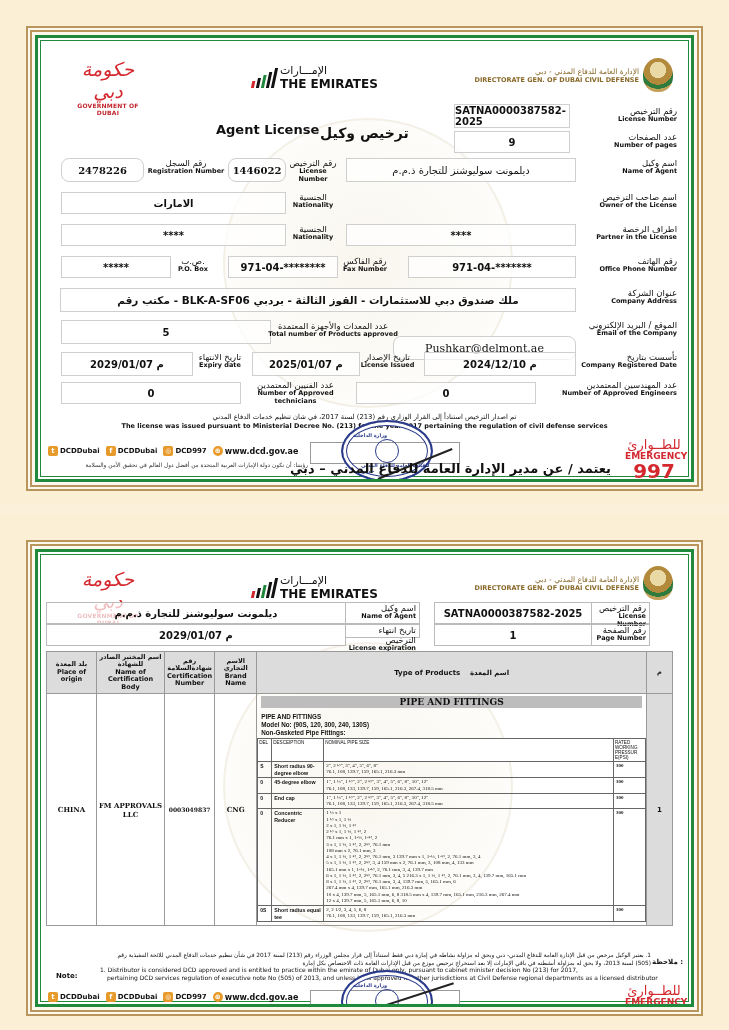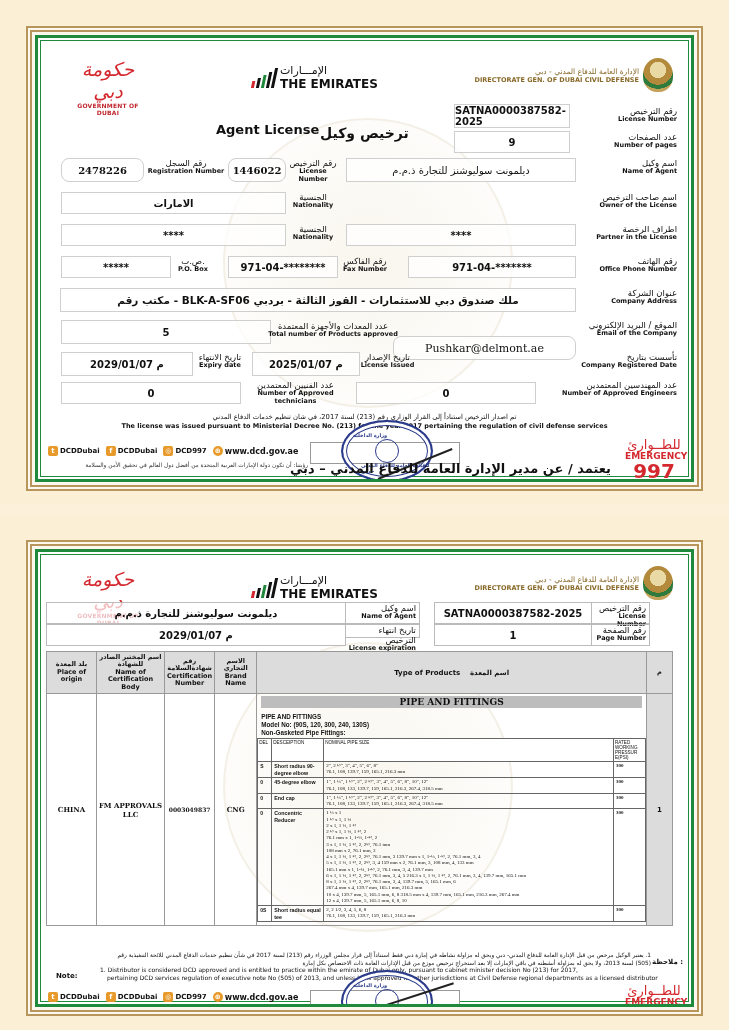--- a/index.html
+++ b/index.html
@@ -207,20 +207,21 @@
       <div class="box bold" style="left:23px;top:314px;width:132px;height:24px;">2029/01/07 م</div>
       <div class="lbl center" style="left:157px;top:314px;width:50px;">
         <span class="ar">تاريخ الانتهاء</span>
           <span class="en">Expiry date</span>
       </div>
       <div class="box bold" style="left:214px;top:314px;width:108px;height:24px;">2025/01/07 م</div>
       <div class="lbl center" style="left:322px;top:314px;width:55px;">
         <span class="ar">تاريخ الإصدار</span>
           <span class="en">License Issued</span>
       </div>
+      <div class="box bold" style="left:386px;top:314px;width:152px;height:24px;">2024/12/10 م</div>
       <div class="lbl" style="right:14px;top:314px;">
         <span class="ar">تأسست بتاريخ</span>
           <span class="en">Company Registered Date</span>
       </div>
 
       <div class="box bold" style="left:23px;top:344px;width:180px;height:22px;">0</div>
       <div class="lbl center" style="left:200px;top:342px;width:115px;">
         <span class="ar">عدد الفنيين المعتمدين</span>
           <span class="en">Number of Approved technicians</span>
       </div>

